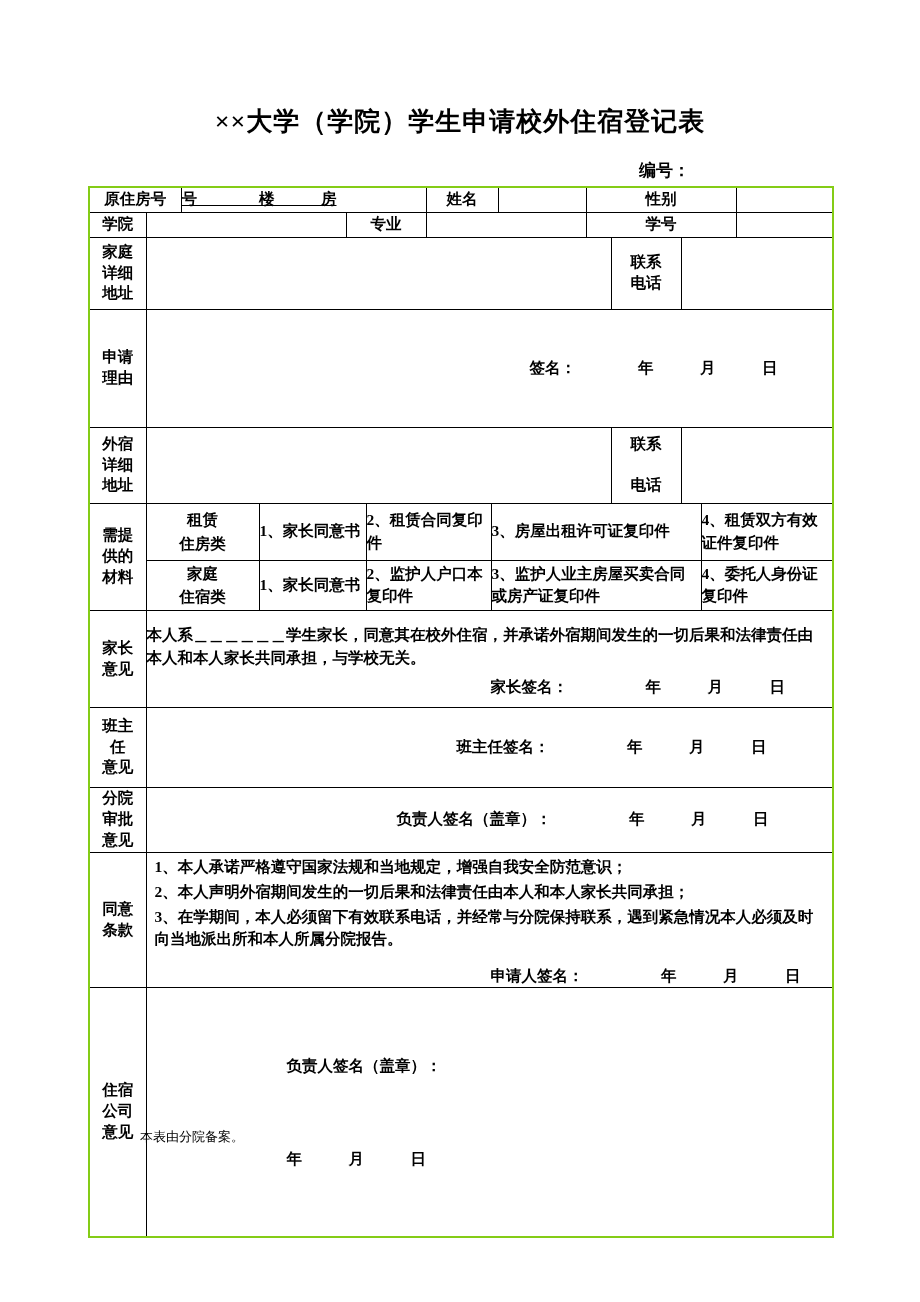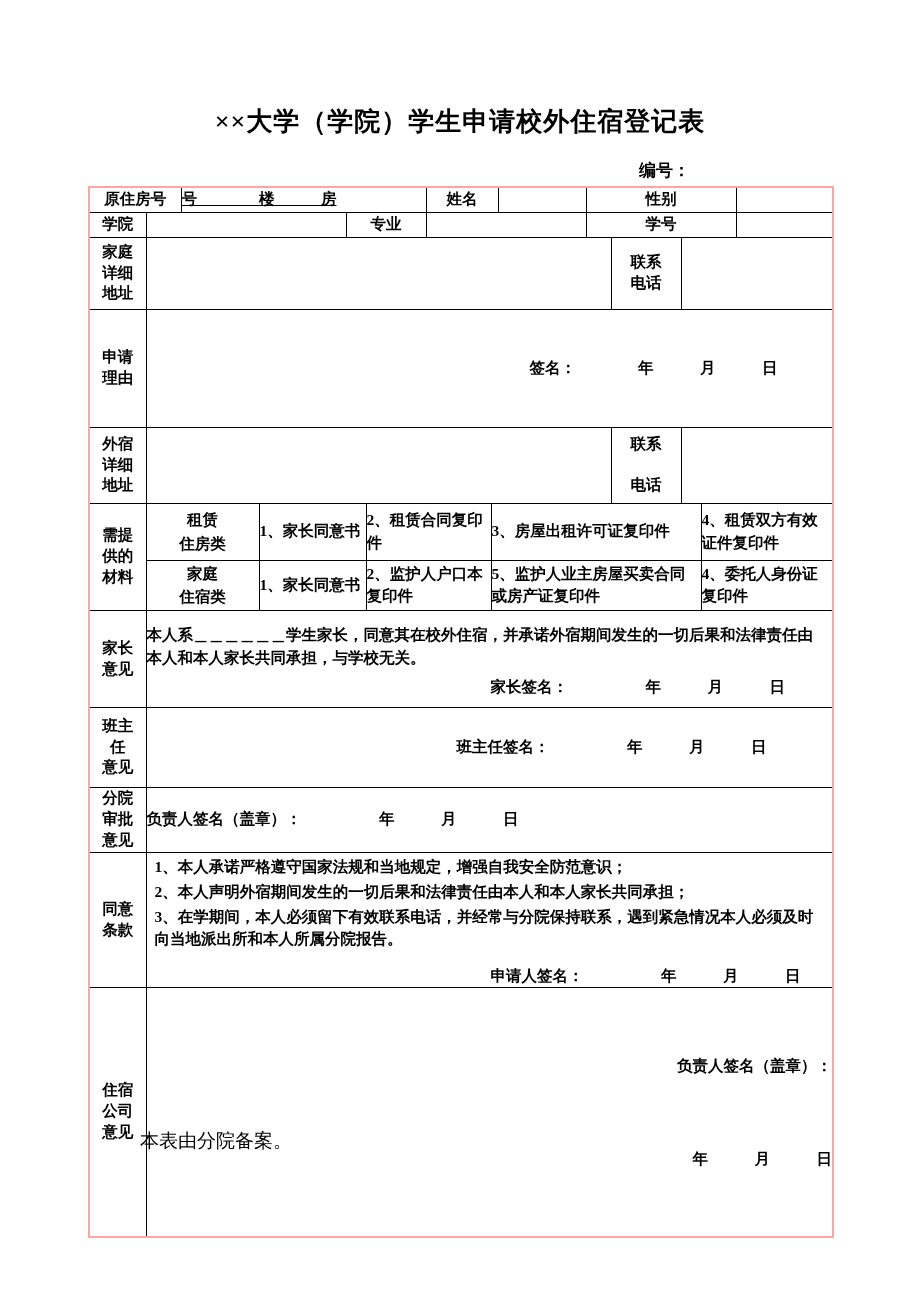--- a/index.html
+++ b/index.html
@@ -17,21 +17,21 @@
   }
   .approval {
     position: absolute; top: 159px; left: 140px; width: 692px;
     display: flex; font-size: 17px; font-weight: 700; white-space: pre;
   }
   .approval .right { margin-left: auto; width: 193px; }
 
   table.form {
     position: absolute; top: 186px; left: 88px; width: 744px;
     border-collapse: collapse; table-layout: fixed;
-    border: 2px solid #fca5a5;
+    border: 2px solid #84cc16;
   }
   table.form td {
     border: 1px solid #000; padding: 0;
     font-size: 15.5px; font-weight: 700; vertical-align: middle;
     overflow: hidden;
   }
   .lbl { text-align: center; white-space: pre-line; line-height: 1.35; }
   .room { text-align: left; padding-left: 28px; white-space: pre; text-decoration: underline; }
   .val {}
   .mat-type { text-align: center; white-space: pre-line; line-height: 1.5; }
@@ -39,30 +39,30 @@
 
   .sig { white-space: pre; display: block; }
   .reason-cell { vertical-align: bottom; padding-bottom: 20px; }
   .reason-cell .sig { padding-left: 383px; }
   .parent-cell { vertical-align: top; }
   .pbody { padding: 5px 8px 0 0; line-height: 1.48; text-align: left; }
   .parent-cell .sig { padding-left: 344px; margin-top: 8px; }
   .teacher-cell { vertical-align: bottom; padding-bottom: 6px; margin-left: 20px; }
   .teacher-cell .sig { padding-left: 310px; }
   .branch-cell { vertical-align: bottom; padding-bottom: 4px; }
-  .branch-cell .sig { }
+  .branch-cell .sig { padding-left: 250px; }
   .terms-cell { vertical-align: top; }
   .terms-cell .titem { padding: 3px 8px 0 8px; line-height: 1.44; text-align: left; }
   .terms-cell .sig { padding-left: 344px; margin-top: 15px; }
   .company-cell { vertical-align: middle; }
-  .company-block { text-align: right; padding-left: 140px; line-height: 2.0; white-space: pre; }
+  .company-block { text-align: left; padding-left: 140px; line-height: 2.0; white-space: pre; }
 
   .footer {
     position: absolute; top: 1128px; left: 140px;
-    font-size: 19px; font-weight: 400;
+    font-size: 13px; font-weight: 400;
   }
 </style>
 </head>
 <body>
 
 <div class="page">
 
   <h1 class="title">××大学（学院）学生申请校外住宿登记表</h1>
 
   <div class="approval">
@@ -145,21 +145,21 @@
       <td colspan="2" class="mat-num">2、租赁合同复印件</td>
       <td colspan="5" class="mat-num">3、房屋出租许可证复印件</td>
       <td colspan="2" class="mat-num">4、租赁双方有效证件复印件</td>
     </tr>
 
     <tr style="height:50px">
       <td colspan="2" class="mat-type">家庭
 住宿类</td>
       <td colspan="2" class="mat-num">1、家长同意书</td>
       <td colspan="2" class="mat-num">2、监护人户口本复印件</td>
-      <td colspan="5" class="mat-num">5、监护人业主房屋买卖合同或房产证复印件</td>
+      <td colspan="5" class="mat-num">3、监护人业主房屋买卖合同或房产证复印件</td>
       <td colspan="2" class="mat-num">4、委托人身份证复印件</td>
     </tr>
 
     <tr style="height:97px">
       <td class="lbl">家长
 意见</td>
       <td colspan="13" class="parent-cell">
         <div class="pbody">本人系＿＿＿＿＿＿学生家长，同意其在校外住宿，并承诺外宿期间发生的一切后果和法律责任由本人和本人家长共同承担，与学校无关。</div>
         <span class="sig">家长签名：　　　　　年　　　月　　　日</span>
       </td>

